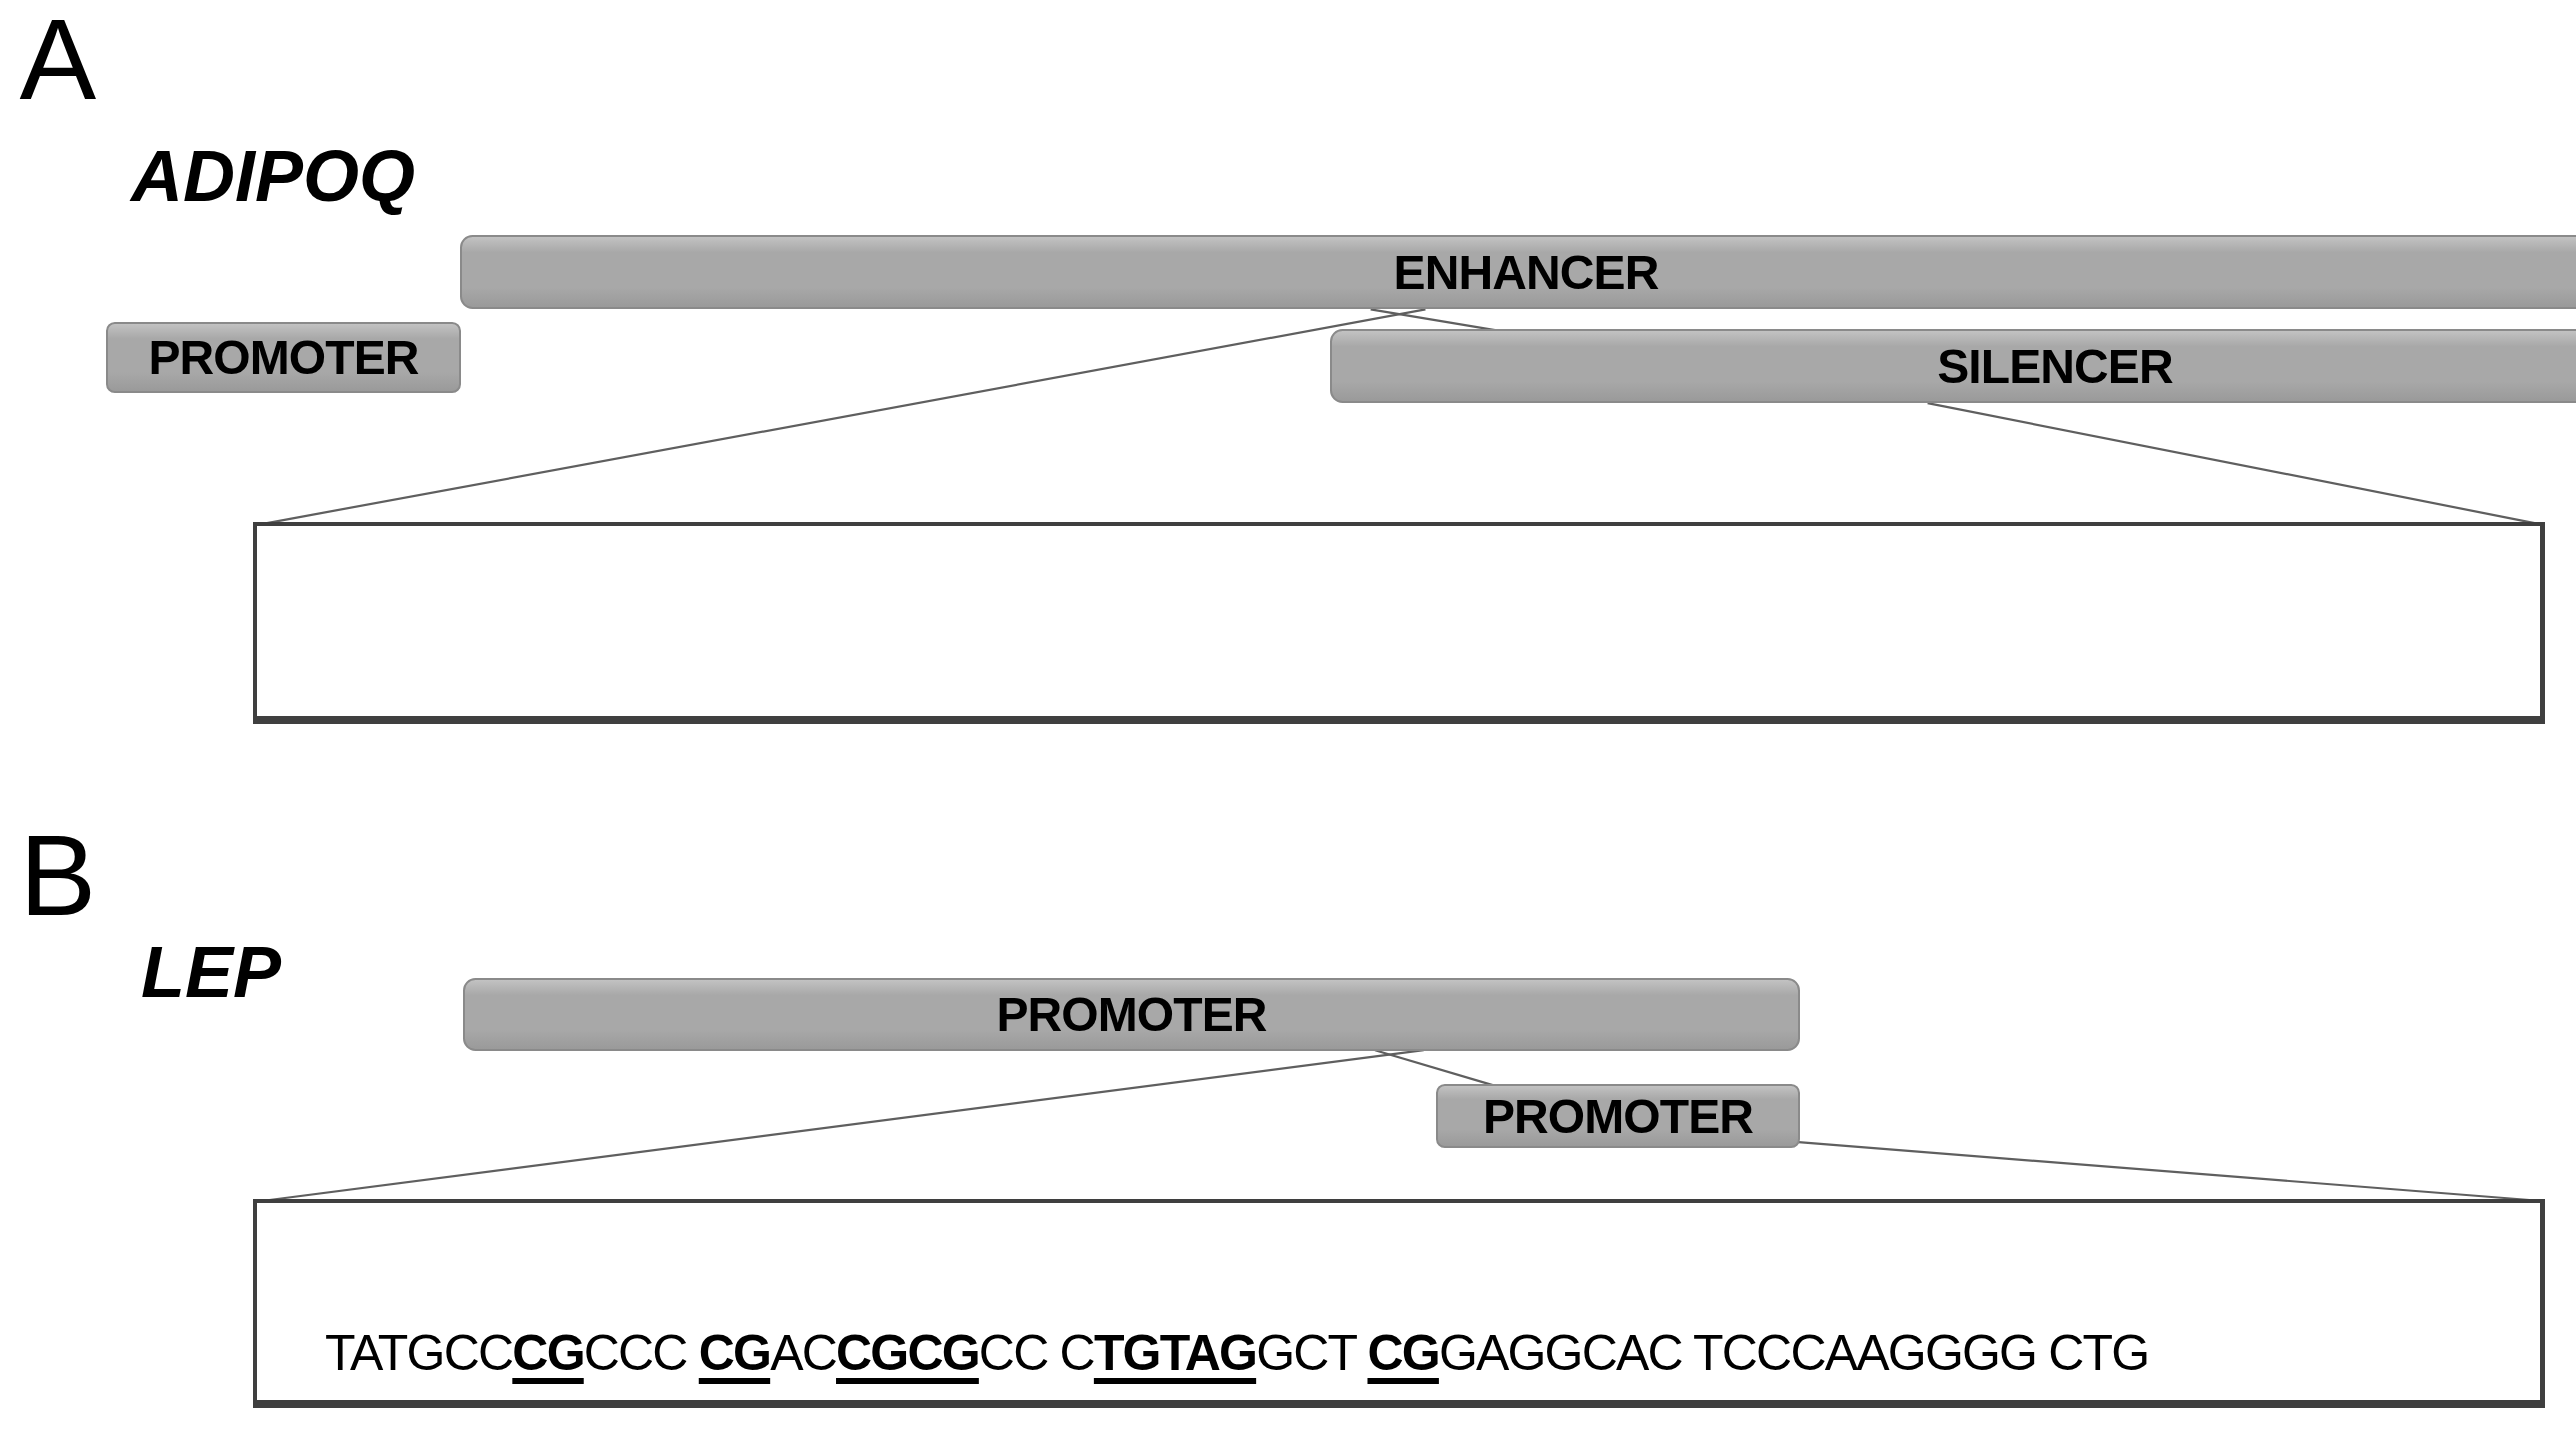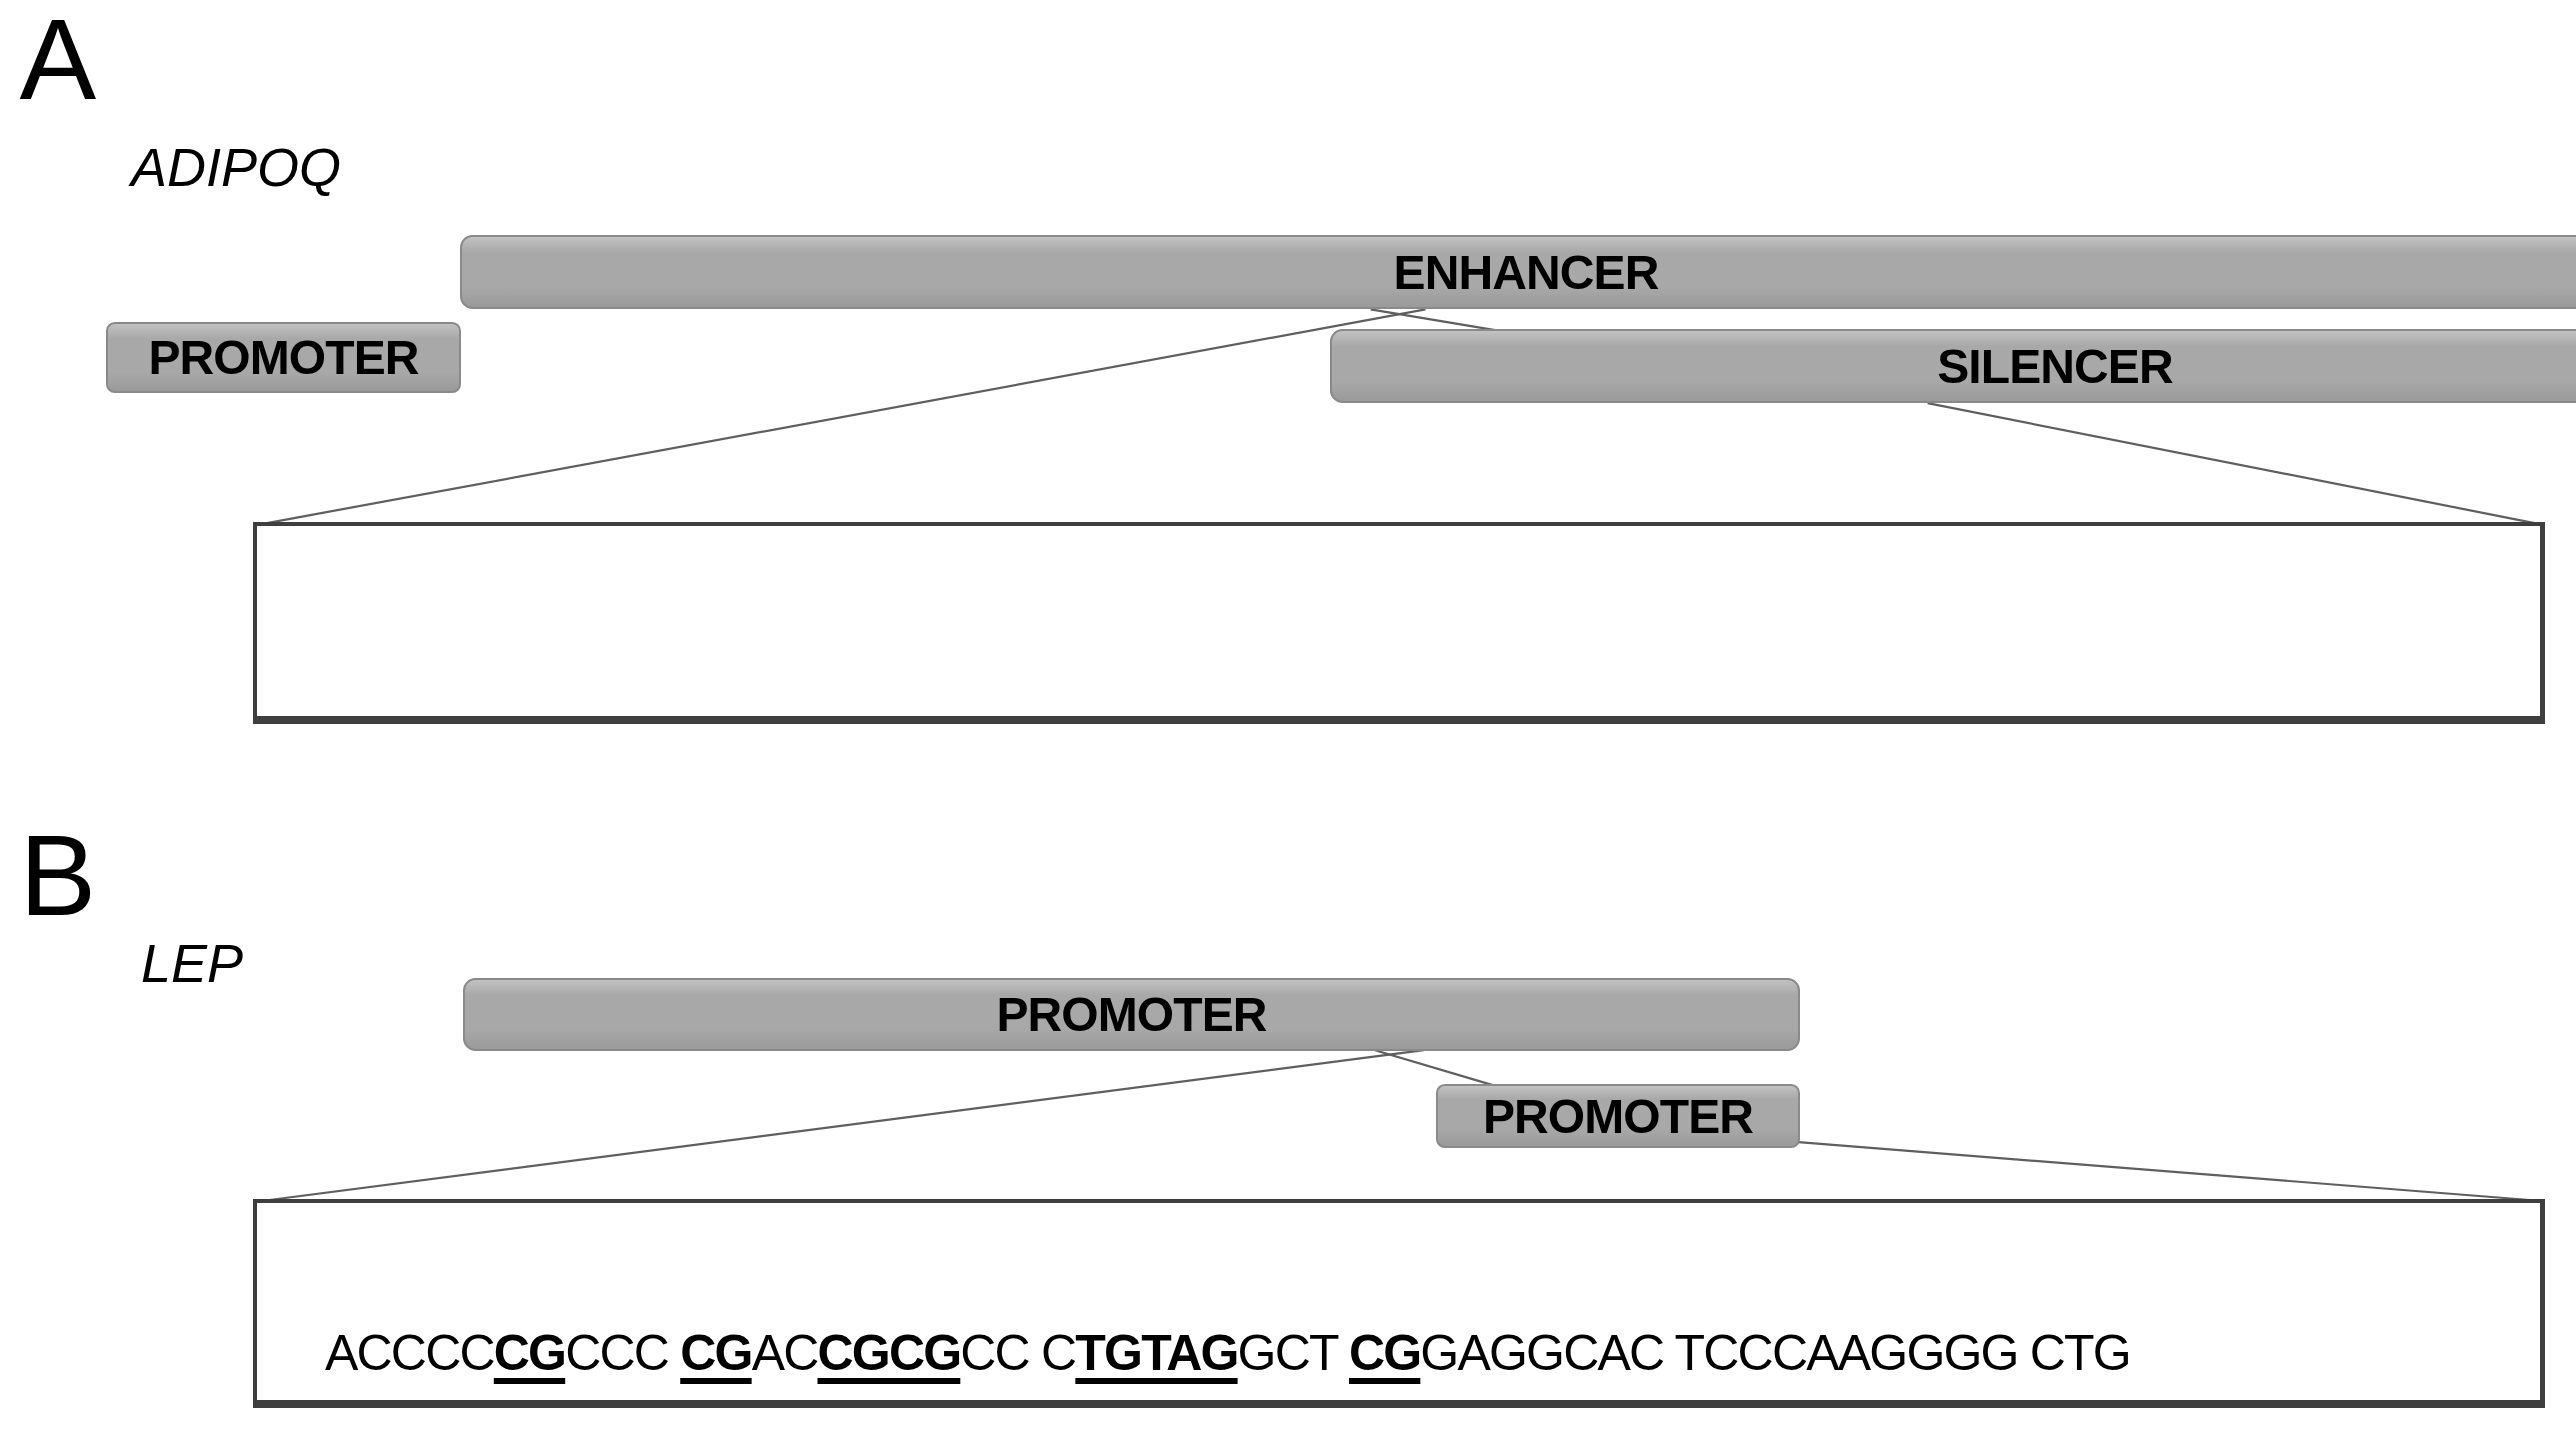--- a/index.html
+++ b/index.html
@@ -9,21 +9,21 @@
   html,body{margin:0;padding:0;background:var(--background);}
   .canvas{
     position:relative; width:2576px; height:1433px; overflow:hidden;
     background:var(--background); color:var(--text);
     font-family:"Liberation Sans","DejaVu Sans",sans-serif;
   }
   .panel-letter{
     position:absolute; font-size:115px; line-height:1; font-weight:400; color:var(--text);
   }
   .gene-name{
-    position:absolute; font-size:54px; line-height:1; font-style:italic; font-weight:400; color:var(--text);
+    position:absolute; font-size:72px; line-height:1; font-style:italic; font-weight:700; color:var(--text);
   }
   .region-bar{
     position:absolute; box-sizing:border-box;
     background:linear-gradient(180deg, var(--bar-fill-light) 0%, var(--bar-fill) 22%, var(--bar-fill) 72%, var(--bar-fill-dark) 100%);
     border:2.7px solid var(--bar-border); border-radius:12.4px;
     display:flex; align-items:center; justify-content:center;
   }
   .region-label{
     font-weight:700; font-size:48px; letter-spacing:-0.9px; color:var(--text); white-space:nowrap;
   }
@@ -96,16 +96,16 @@
 
   <div class="region-bar" id="promoter-b-bar">
     <span class="region-label">PROMOTER</span>
   </div>
 
   <div class="region-bar" id="promoter-b2-box">
     <span class="region-label">PROMOTER</span>
   </div>
 
   <div class="seq-box" id="seq-box-b"></div>
-  <div class="seq-line" id="seq-b-line2"><span>ACCCC</span><span class="cg">CG</span><span>CCC </span><span class="cg">CG</span><span>AC</span><span class="cg">CGCG</span><span>CC C</span><span class="cg">TGTAG</span><span>GCT </span><span class="cg">CG</span><span>GAGGCAC TCCCAAGGGG CTG</span></div>
+  <div class="seq-line" id="seq-b-line2"><span>TATGCC</span><span class="cg">CG</span><span>CCC </span><span class="cg">CG</span><span>AC</span><span class="cg">CGCG</span><span>CC C</span><span class="cg">TGTAG</span><span>GCT </span><span class="cg">CG</span><span>GAGGCAC TCCCAAGGGG CTG</span></div>
 
 </div>
 
 
 </body></html>

